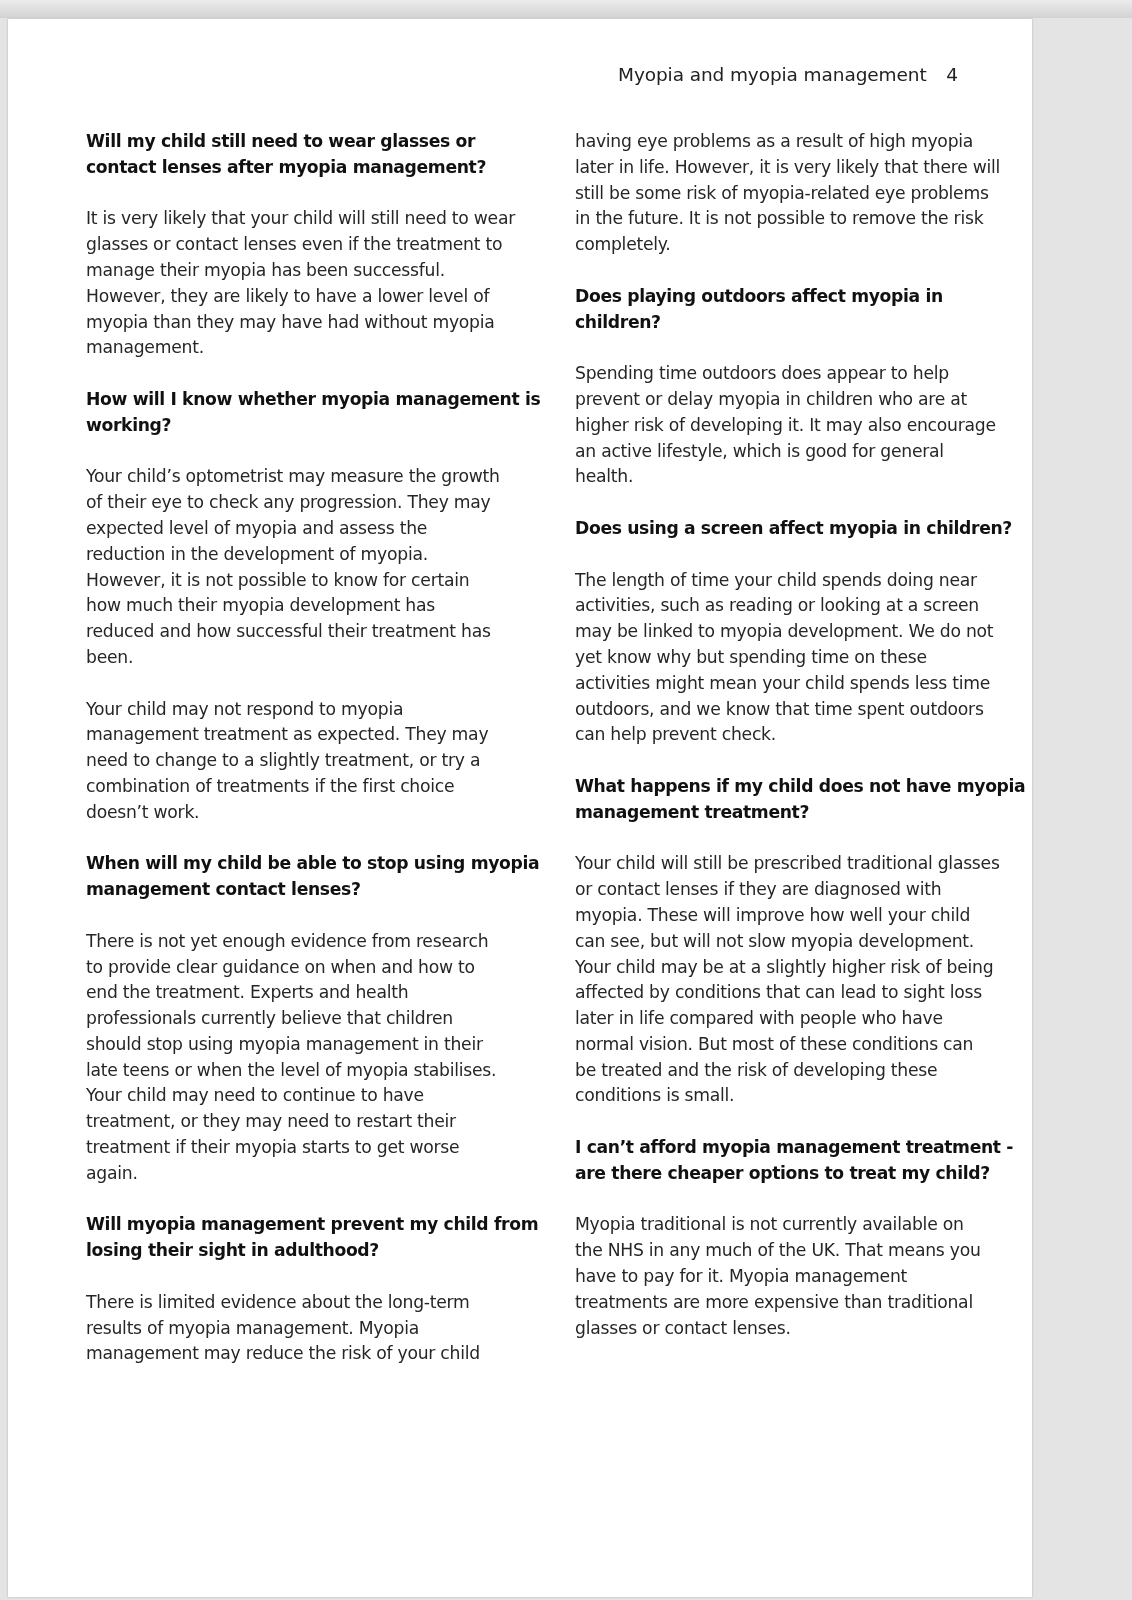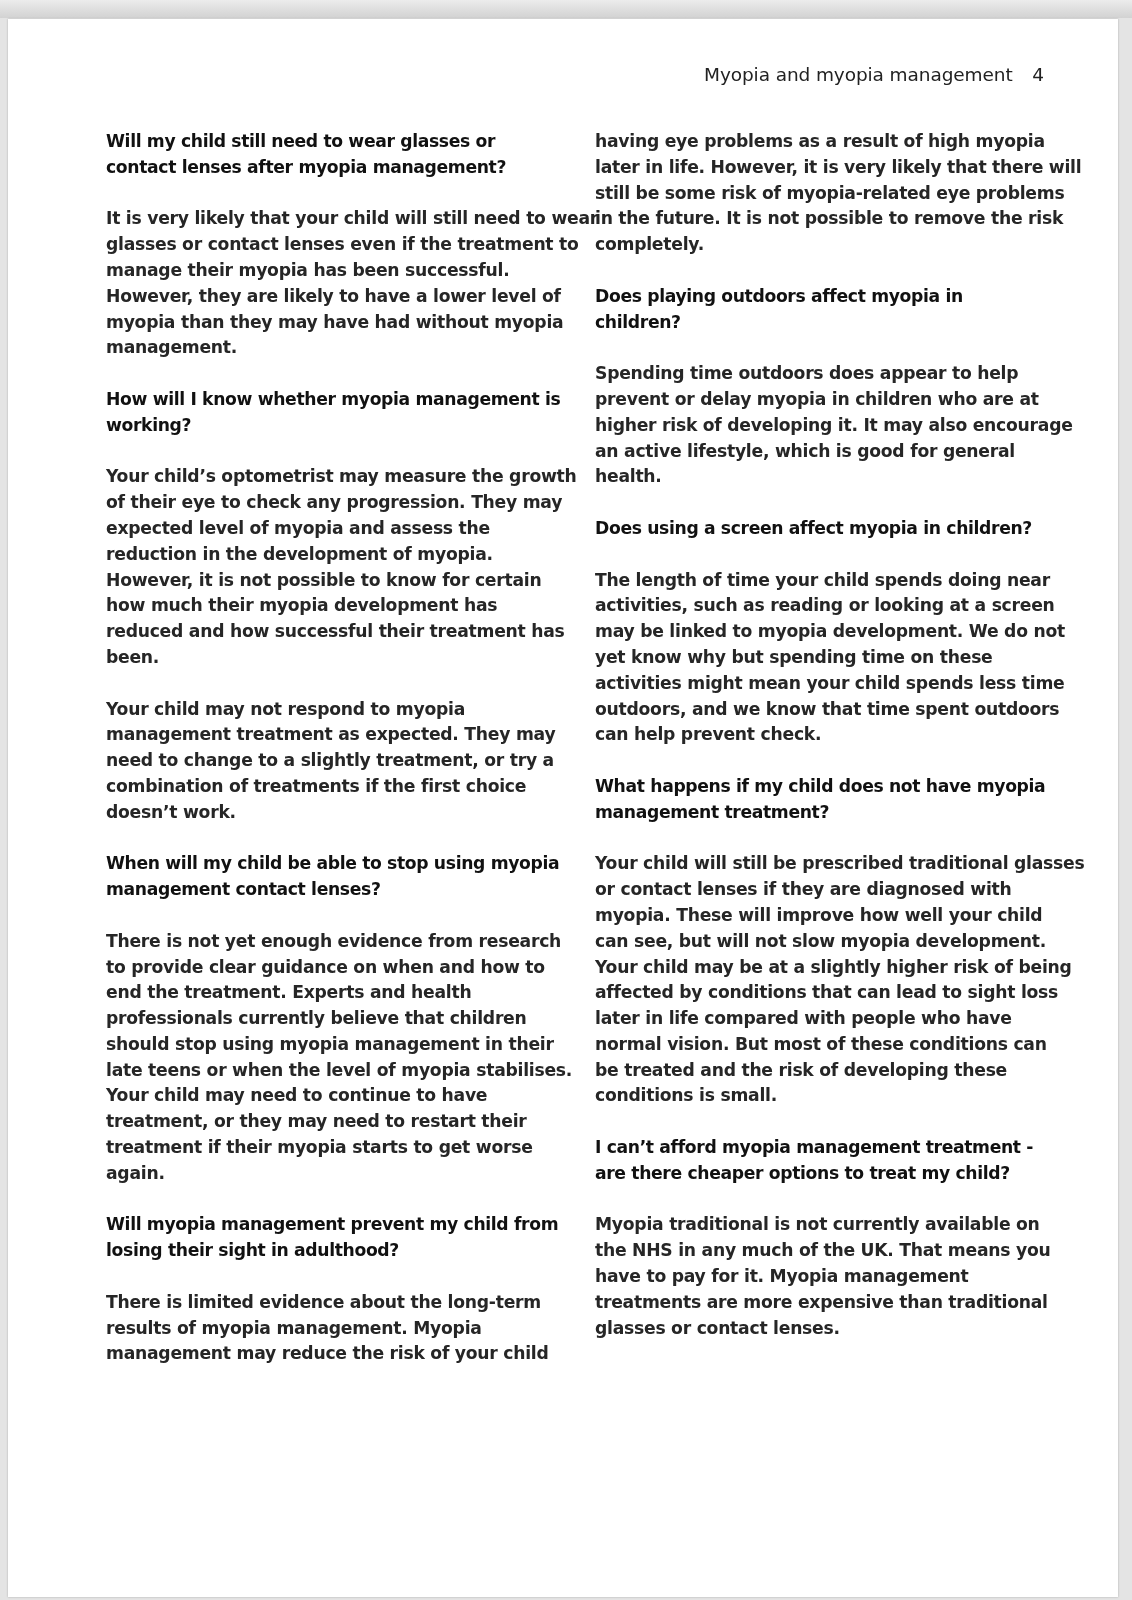--- a/index.html
+++ b/index.html
@@ -17,21 +17,21 @@
     .topbar {
       position: absolute;
       left: 0; top: 0;
       width: 1132px; height: 18px;
       background: linear-gradient(#ececec, #d2d2d2);
     }
     .page {
       position: absolute;
       left: 8px;
       top: 19px;
-      width: 1110px;
+      width: 1024px;
       height: 1578px;
       background: #ffffff;
       box-shadow: 0 0 2px rgba(0,0,0,0.25);
     }
     .running-header {
       position: absolute;
       top: 45px;
       right: 74px;
       font-size: 18.5px;
       color: #222;
@@ -42,35 +42,33 @@
       margin-left: 14px;
     }
     .col {
       position: absolute;
       top: 110px;
       width: 470px;
       font-size: 17.2px;
       line-height: 25.8px;
       color: #262626;
       letter-spacing: -0.25px;
-      margin-left: 20px;
     }
     .col.left { left: 78px; }
     .col.right { left: 567px; }
     .col h2 {
       font-size: 17.2px;
       line-height: 25.8px;
       font-weight: bold;
       color: #111;
       margin: 0 0 25.8px 0;
       letter-spacing: -0.35px;
     }
     .col p {
       margin: 0 0 25.8px 0;
-      font-weight: bold;
     }
     .col .line {
       display: block;
       white-space: nowrap;
     }
   </style>
 </head>
 <body>
 
 <div class="topbar"></div>

